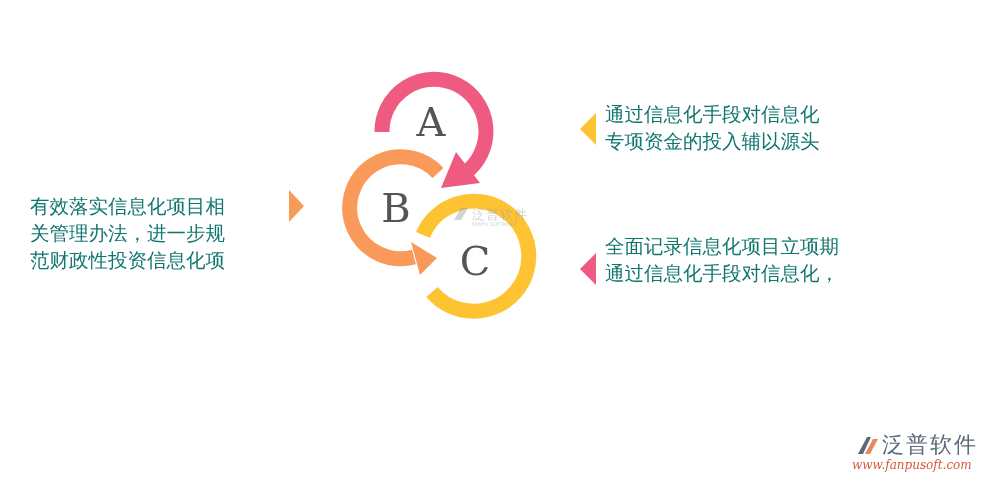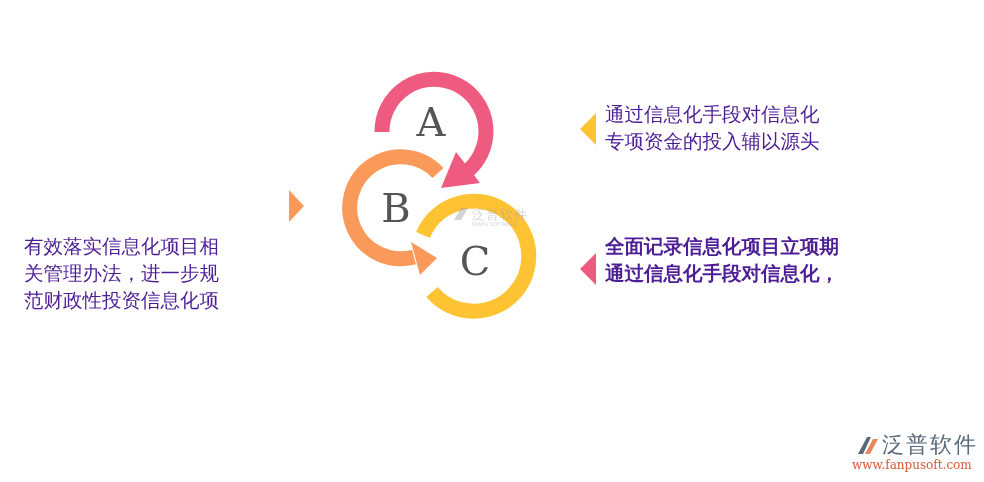--- a/index.html
+++ b/index.html
@@ -1,36 +1,36 @@
 <!DOCTYPE html>
 <html><head>
 <meta charset="utf-8">
 <style>
   html, body { margin: 0; padding: 0; }
   body {
     width: 984px; height: 482px; background: #ffffff; position: relative; overflow: hidden;
     font-family: "DejaVu Sans", "Liberation Sans", sans-serif;
   }
   .text-block {
-    position: absolute; color: #4c1d95; font-size: 19.5px; line-height: 27px;
+    position: absolute; color: #0f766e; font-size: 19.5px; line-height: 27px;
     letter-spacing: 0px;
   }
   .text-block div { white-space: nowrap; }
-  #left-text { left: 24px; top: 193px; width: 240px; margin-top: 40px; }
+  #left-text { left: 30px; top: 193px; width: 240px; }
   #right-text-1 { left: 605px; top: 101px; width: 270px; }
-  #right-text-2 { left: 605px; top: 233px; width: 290px; font-weight: bold; }
+  #right-text-2 { left: 605px; top: 233px; width: 290px; }
   .tri { position: absolute; width: 0; height: 0; }
   #tri-left { left: 289px; top: 190px; border-top: 16px solid transparent; border-bottom: 16px solid transparent; }
   #tri-right-1 { left: 580px; top: 113px; border-top: 16px solid transparent; border-bottom: 16px solid transparent; }
   #tri-right-2 { left: 580px; top: 253px; border-top: 16px solid transparent; border-bottom: 16px solid transparent; }
   #cycle { position: absolute; left: 0; top: 0; }
   .letter { font-family: "DejaVu Serif", "Liberation Serif", serif; fill: #555555; font-size: 40px; }
   #logo { position: absolute; left: 852px; top: 430px; width: 126px; height: 44px; }
   #logo .brand { position: absolute; left: 30px; top: 0px; font-size: 22px; color: #5a6a7a; letter-spacing: 2px; }
-  #logo .url { position: absolute; left: 0px; top: 28px; font-family: "DejaVu Serif", "Liberation Serif", serif; font-size: 12px; color: #d45a3c; }
+  #logo .url { position: absolute; left: 0px; top: 28px; font-family: "DejaVu Serif", "Liberation Serif", serif; font-size: 12px; color: #d45a3c; font-style: italic; }
   #logo .mark { position: absolute; left: 4px; top: 4px; }
   #watermark { position: absolute; left: 452px; top: 206px; opacity: 0.45; }
   #watermark .wm-text { position: absolute; left: 20px; top: 0px; font-size: 13px; color: #9aa0a8; white-space: nowrap; letter-spacing: 1px; }
   #watermark .wm-sub { position: absolute; left: 20px; top: 15px; font-size: 5px; color: #9aa0a8; white-space: nowrap; }
 </style>
 </head>
 <body>
 
 <svg id="cycle" width="984" height="482" viewBox="0 0 984 482">
 

